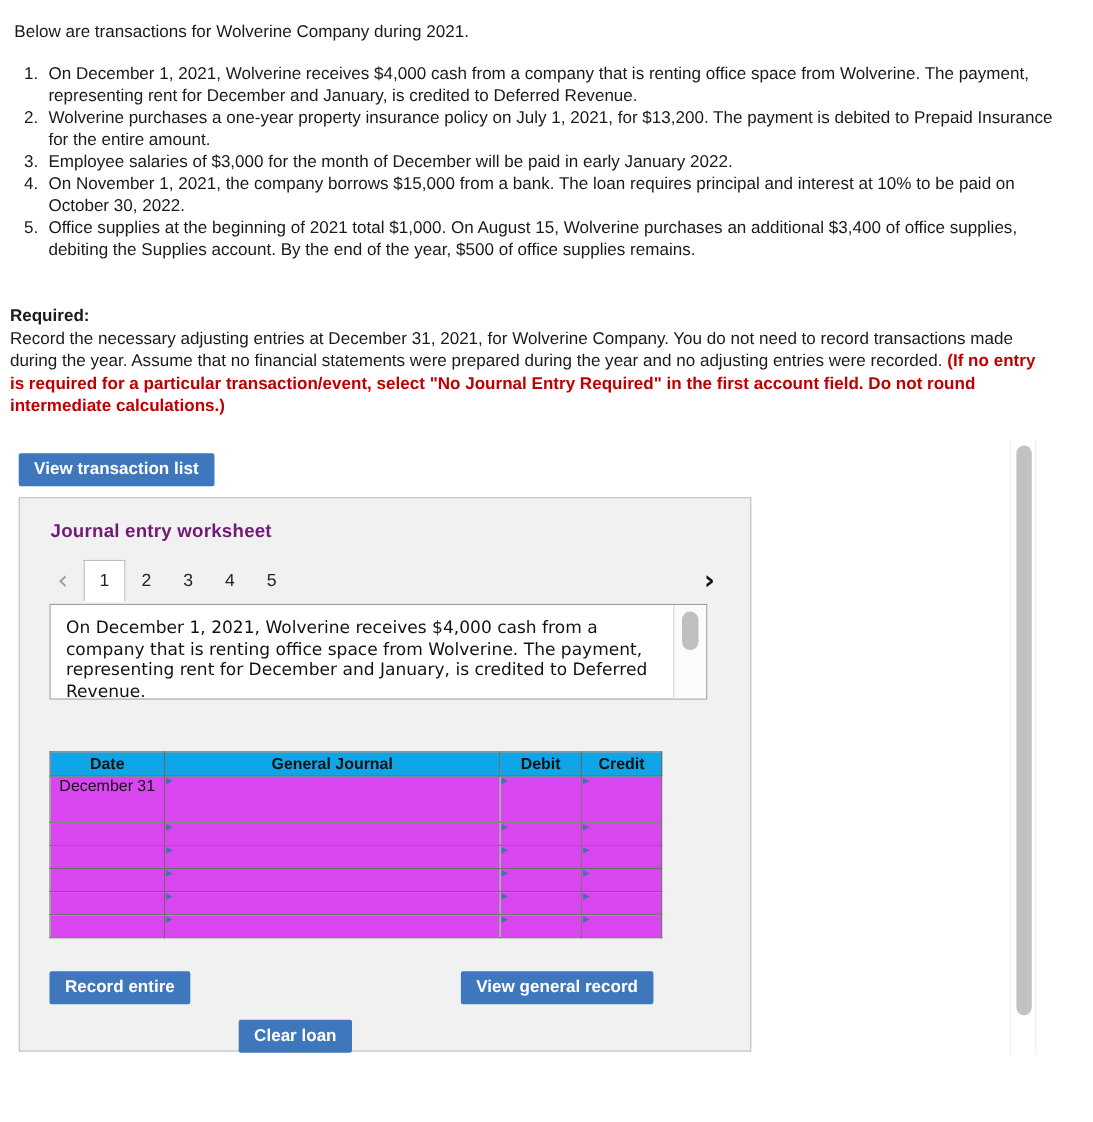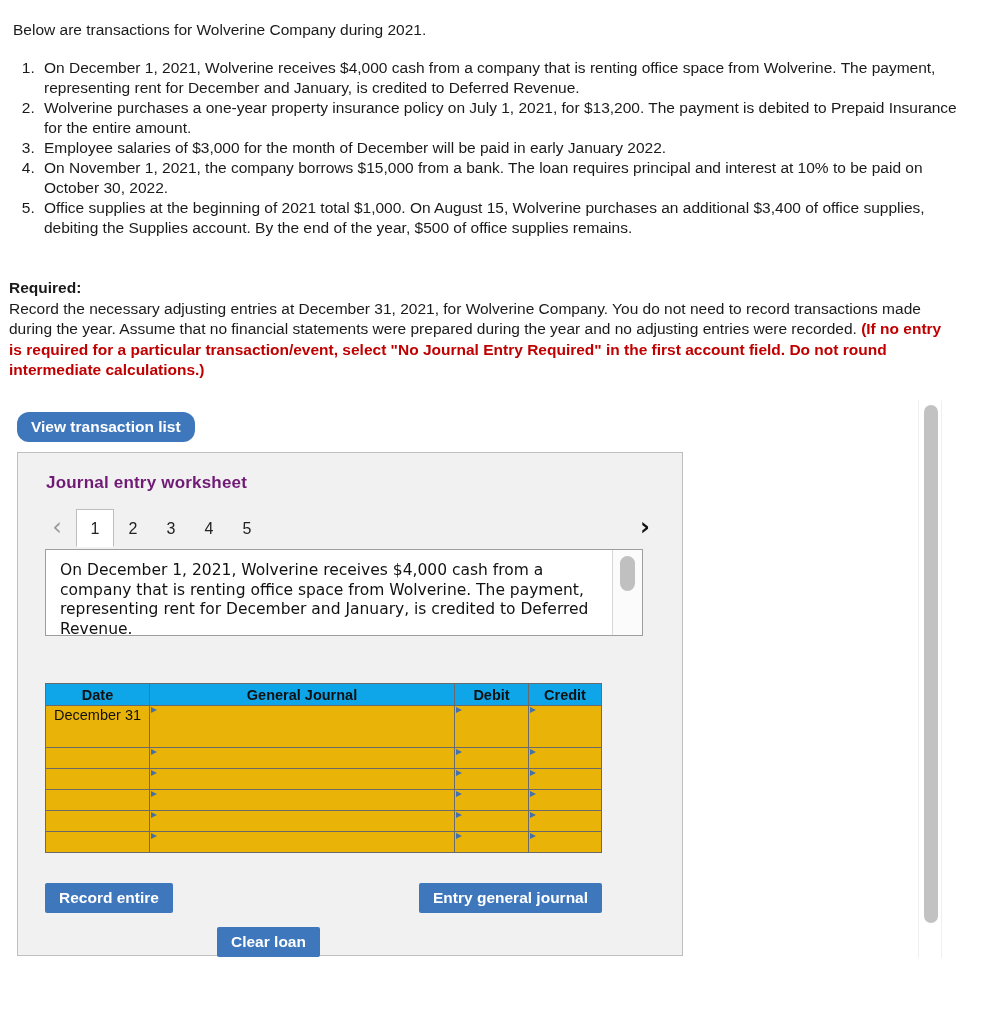--- a/index.html
+++ b/index.html
@@ -33,21 +33,21 @@
 
   
   .btn {
     background: #3f77bc; color: #ffffff; border: none;
     font-family: "Liberation Sans", sans-serif;
     font-weight: bold; font-size: 15.5px;
     padding: 6px 14px; border-radius: 2px; cursor: pointer;
     line-height: 18px; white-space: nowrap;
   }
 
-  #view-txn-list-btn { position: absolute; left: 17px; top: 412px; border-radius: 12px; }
+  #view-txn-list-btn { position: absolute; left: 17px; top: 412px; }
 
   
   .worksheet {
     position: absolute; left: 17px; top: 452px;
     width: 666px; height: 504px;
     background: #f1f1f1; border: 1px solid #bfbfbf;
     overflow: hidden;
   }
   .ws-title {
     position: absolute; left: 28px; top: 20px;
@@ -114,21 +114,21 @@
     position: absolute; left: 45px; top: 683px;
     width: 556px; border-collapse: collapse;
     table-layout: fixed;
   }
   table.journal th {
     background: #0ea5e9; border: 1px solid #6a6a6a;
     font-size: 14.5px; font-weight: bold; color: #111;
     height: 22px; padding: 0 2px; text-align: center;
   }
   table.journal td {
-    background: #eab308; border: 1px solid #6a6a6a;
+    background: #d946ef; border: 1px solid #6a6a6a;
     height: 21px; padding: 0 3px; position: relative;
     font-size: 14.5px; color: #111; vertical-align: top;
   }
   table.journal tr.first-row td { height: 42px; }
   td.date-cell { text-align: center; font-size: 14.5px; padding-top: 1px; line-height: 18px; }
   .cellmark::before {
     content: ""; position: absolute; left: 1px; top: 1px;
     width: 0; height: 0;
     border-left: 6px solid #4472a8;
     border-top: 3px solid transparent;
@@ -248,20 +248,20 @@
       <tr>
         <td class="date-cell"></td>
         <td class="cellmark"></td>
         <td class="cellmark"></td>
         <td class="cellmark"></td>
       </tr>
     </tbody>
   </table>
 
   <button class="btn" id="record-entry-btn">Record entire</button>
-  <button class="btn" id="view-gen-journal-btn">Entry general journal</button>
+  <button class="btn" id="view-gen-journal-btn">View general record</button>
   <button class="btn" id="clear-entry-btn">Clear loan</button>
 
   <div class="page-scrollbar">
     <div class="page-scrollbar-thumb"></div>
   </div>
 
 </div>
 
 </body></html>

